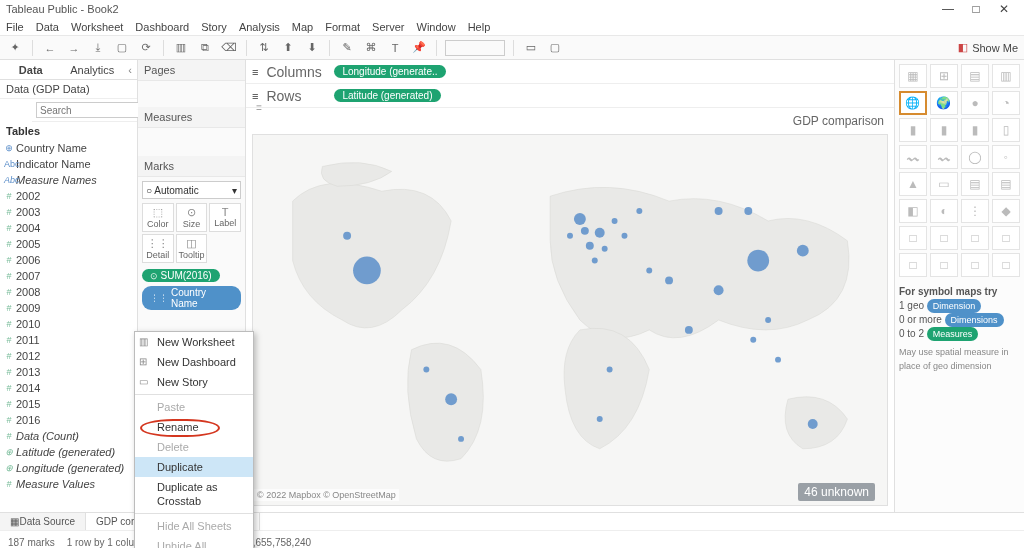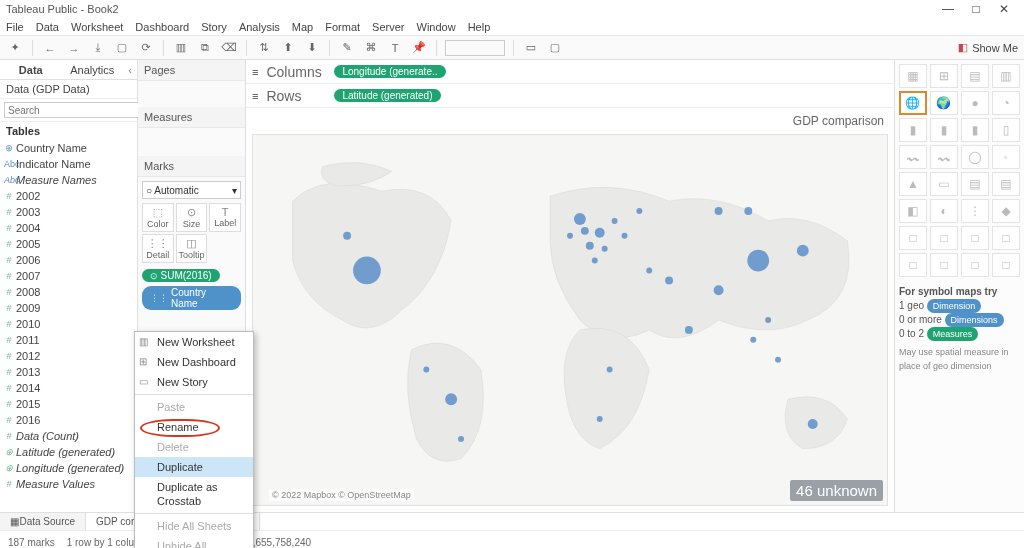--- a/index.html
+++ b/index.html
@@ -18,21 +18,21 @@
 
 .main { display: flex; height: 452px; }
 
 
 .leftpane { width: 138px; border-right: 1px solid #e0e0e0; display: flex; flex-direction: column; background: #fff; }
 .leftpane .tabs { display: flex; height: 20px; border-bottom: 1px solid #e0e0e0; }
 .leftpane .tabs .tab { flex: 1; text-align: center; line-height: 20px; font-size: 11px; color: #444; }
 .leftpane .tabs .tab.active { font-weight: bold; }
 .leftpane .tabs .collapse { width: 14px; text-align: center; line-height: 20px; color: #888; }
 .leftpane .dsrow { padding: 3px 6px; font-size: 11px; color: #444; border-bottom: 1px solid #eee; }
-.leftpane .search { padding: 3px 4px; border-bottom: 1px solid #eee; display: flex; gap: 20px; }
+.leftpane .search { padding: 3px 4px; border-bottom: 1px solid #eee; display: flex; gap: 20px; margin-left: 32px; }
 .leftpane .search input { flex: 1; border: 1px solid #ccc; font-size: 10px; padding: 1px 3px; height: 16px; }
 .leftpane .search .sbtn { width: 14px; text-align: center; color: #888; font-size: 10px; }
 .leftpane .sect { padding: 3px 6px; font-weight: bold; font-size: 11px; }
 .leftpane .fields { flex: 1; overflow: hidden; }
 .leftpane .field { padding: 1px 6px 1px 16px; font-size: 11px; color: #444; position: relative; line-height: 14px; white-space: nowrap; }
 .leftpane .field .ficon { position: absolute; left: 4px; width: 10px; font-size: 9px; color: #7b9; text-align: center; }
 .leftpane .field .ficon.dim { color: #5b8ec9; }
 .leftpane .field.italic { font-style: italic; }
 
 
@@ -48,22 +48,22 @@
 .pill.blue { background: #4f91c9; }
 .pill .picon { margin-right: 3px; font-size: 9px; opacity: .85; }
 
 
 .ws { flex: 1; display: flex; flex-direction: column; position: relative; }
 .shelf { display: flex; align-items: center; gap: 8px; padding: 3px 6px; border-bottom: 1px solid #eee; }
 .shelf .shlabel { width: 60px; font-size: 14px; color: #666; }
 .viz-title { padding: 6px 10px; font-size: 12px; color: #666; text-align: right; }
 .map { flex: 1; margin: 0 6px 6px 6px; border: 1px solid #e0e0e0; background: #f6f6f5; position: relative; overflow: hidden; }
 .map svg { width: 100%; height: 100%; }
-.map-attrib { position: absolute; left: 16px; bottom: 4px; font-size: 9px; color: #888; background: rgba(255,255,255,.7); padding: 1px 3px; }
-.map-unknown { position: absolute; right: 4px; bottom: 4px; font-size: 15px; color: #fff; background: #9aa0a6; padding: 2px 6px; border-radius: 2px; }
+.map-attrib { position: absolute; left: 1px; bottom: 4px; font-size: 9px; color: #888; background: rgba(255,255,255,.7); padding: 1px 3px; }
+.map-unknown { position: absolute; right: 12px; bottom: 4px; font-size: 12px; color: #fff; background: #9aa0a6; padding: 2px 6px; border-radius: 2px; }
 
 
 .showme-panel { width: 130px; border-left: 1px solid #e0e0e0; background: #fcfcfc; padding: 4px; display: flex; flex-direction: column; }
 .sm-grid { display: grid; grid-template-columns: repeat(4, 1fr); gap: 3px; }
 .sm-cell { height: 24px; border: 1px solid #e4e4e4; background: #fff; display: flex; align-items: center; justify-content: center; font-size: 12px; color: #bbb; }
 .sm-cell.sel { border: 2px solid #d68b2f; }
 .sm-hint { margin-top: 8px; font-size: 10px; color: #555; line-height: 14px; }
 .sm-pill { display: inline-block; border-radius: 8px; padding: 0 6px; font-size: 9px; color: #fff; }
 .sm-pill.blue { background: #4f91c9; }
 .sm-pill.green { background: #1ea371; }

